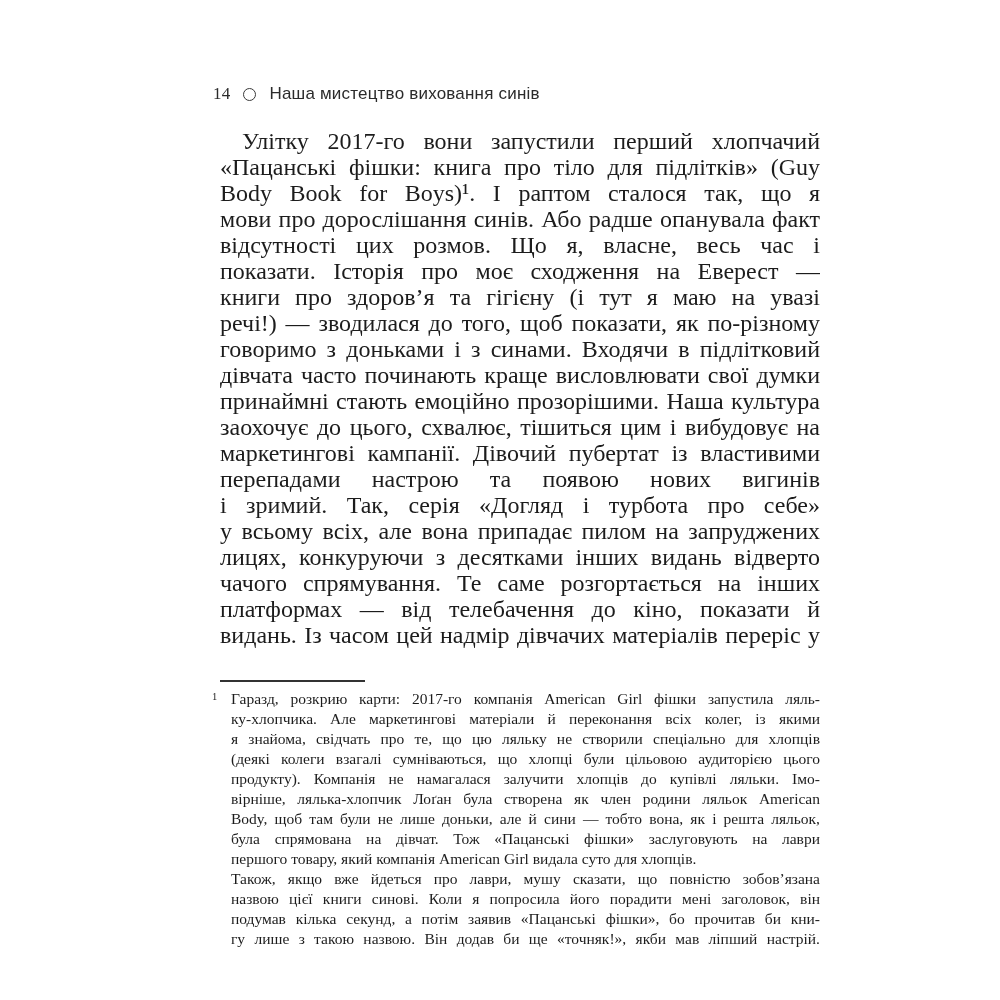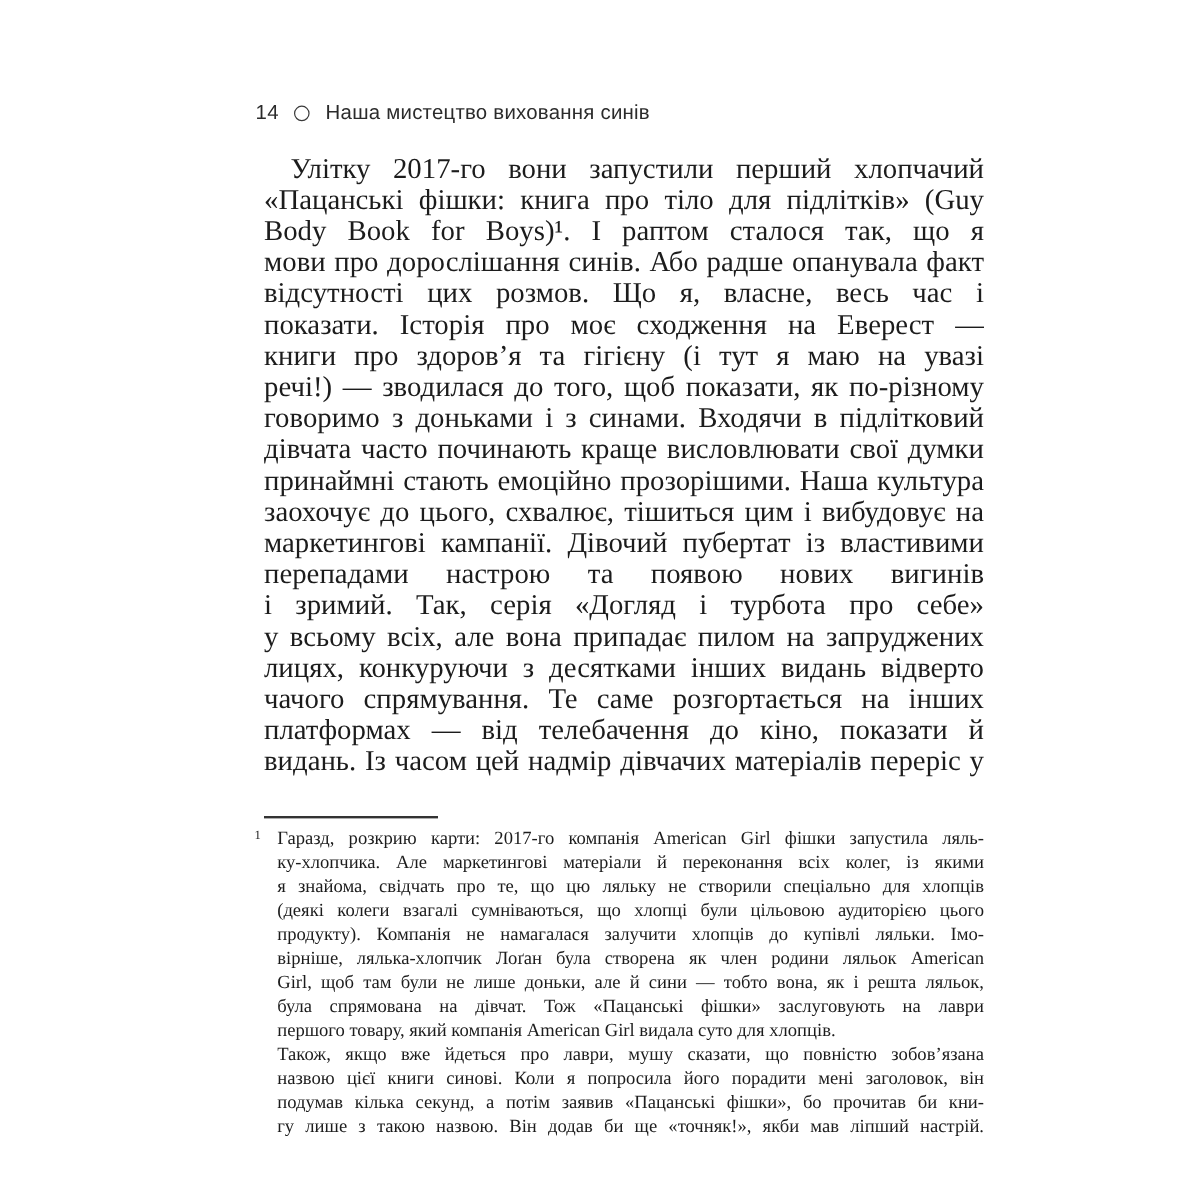--- a/index.html
+++ b/index.html
@@ -18,21 +18,21 @@
     left: 213px;
     top: 84px;
     display: flex;
     align-items: center;
     gap: 13px;
     font-family: "Liberation Sans", sans-serif;
     font-size: 17px;
     color: #2b2b2b;
     letter-spacing: 0.2px;
   }
-  .pagenum { font-weight: 400; }
+  .pagenum { font-weight: 400; font-family: Liberation Serif, serif; }
   .circle-icon {
     width: 11px;
     height: 11px;
     border: 1.6px solid #3a3a3a;
     border-radius: 50%;
     display: inline-block;
     background: transparent;
   }
   
   .body-text {
@@ -117,21 +117,21 @@
 
   <div class="fn-sep"></div>
   <span class="fn-marker">1</span>
   <div class="footnote" id="footnote-text">
       <div class="line"><span>Гаразд, розкрию карти: 2017-го компанія </span><span class="it">American Girl</span><span> фішки запустила ляль-</span></div>
       <div class="line"><span>ку-хлопчика. Але маркетингові матеріали й переконання всіх колег, із якими</span></div>
       <div class="line"><span>я знайома, свідчать про те, що цю ляльку не створили спеціально для хлопців</span></div>
       <div class="line"><span>(деякі колеги взагалі сумніваються, що хлопці були цільовою аудиторією цього</span></div>
       <div class="line"><span>продукту). Компанія не намагалася залучити хлопців до купівлі ляльки. Імо-</span></div>
       <div class="line"><span>вірніше, лялька-хлопчик Лоґан була створена як член родини ляльок </span><span class="it">American</span></div>
-      <div class="line"><span class="it">Girl</span><span>, щоб там були не лише доньки, але й сини — тобто вона, як і решта ляльок,</span></div>
+      <div class="line"><span class="it">Body</span><span>, щоб там були не лише доньки, але й сини — тобто вона, як і решта ляльок,</span></div>
       <div class="line"><span>була спрямована на дівчат. Тож «Пацанські фішки» заслуговують на лаври</span></div>
       <div class="line last"><span>першого товару, який компанія </span><span class="it">American Girl</span><span> видала суто для хлопців.</span></div>
       <div class="line"><span>Також, якщо вже йдеться про лаври, мушу сказати, що повністю зобов’язана</span></div>
       <div class="line"><span>назвою цієї книги синові. Коли я попросила його порадити мені заголовок, він</span></div>
       <div class="line"><span>подумав кілька секунд, а потім заявив «Пацанські фішки», бо прочитав би кни-</span></div>
       <div class="line"><span>гу лише з такою назвою. Він додав би ще «точняк!», якби мав ліпший настрій.</span></div>
     </div>
 
 </div>
 

